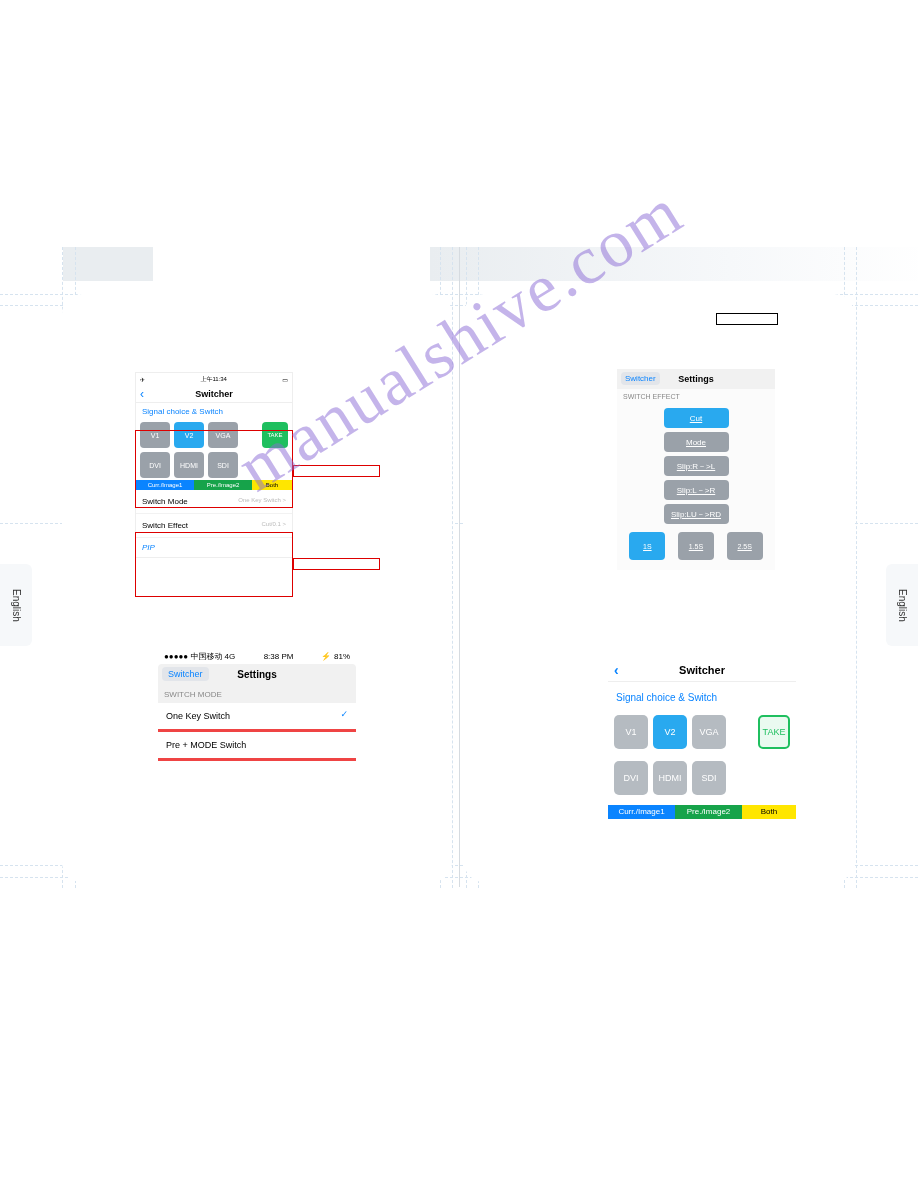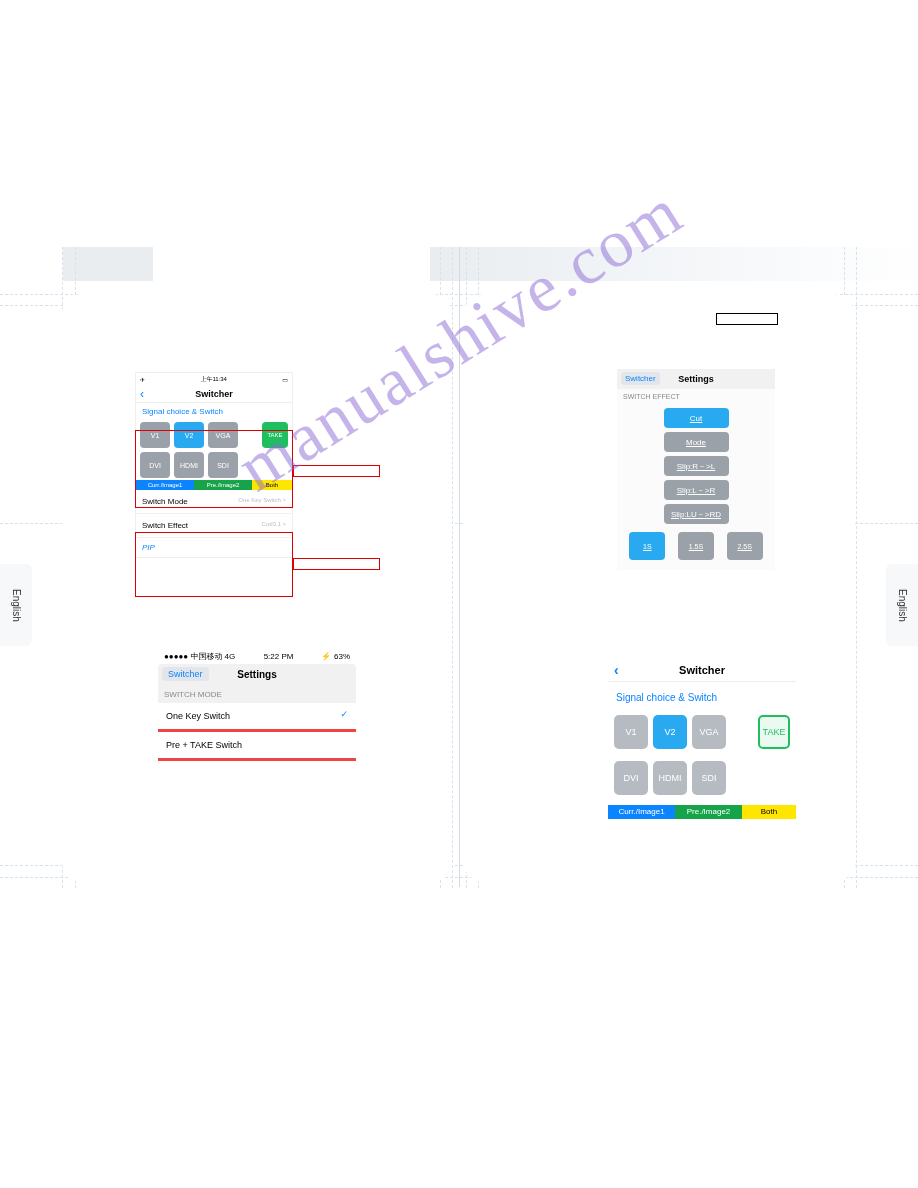--- a/index.html
+++ b/index.html
@@ -168,34 +168,34 @@
 </div>
 
 <div class="redbox1"></div>
 <div class="redline1"></div>
 <div class="redbox2"></div>
 <div class="redline2"></div>
 
 <div class="shot2">
   <div class="status">
     <span>●●●●● 中国移动 4G</span>
-    <span>5:22 PM</span>
-    <span class="batt">63%</span>
+    <span>8:38 PM</span>
+    <span class="batt">81%</span>
   </div>
   <div class="nav">
     <span class="back">Switcher</span>
     <div class="title">Settings</div>
   </div>
   <div class="section">SWITCH MODE</div>
   <div class="opt">
     <span>One Key Switch</span>
     <span class="check">✓</span>
   </div>
   <div class="opt">
-    <span>Pre + TAKE Switch</span>
+    <span>Pre + MODE Switch</span>
   </div>
 </div>
 
 <div class="smbox"></div>
 
 <div class="shot3">
   <div class="nav">
     <span class="back">Switcher</span>
     <div class="title">Settings</div>
   </div>

